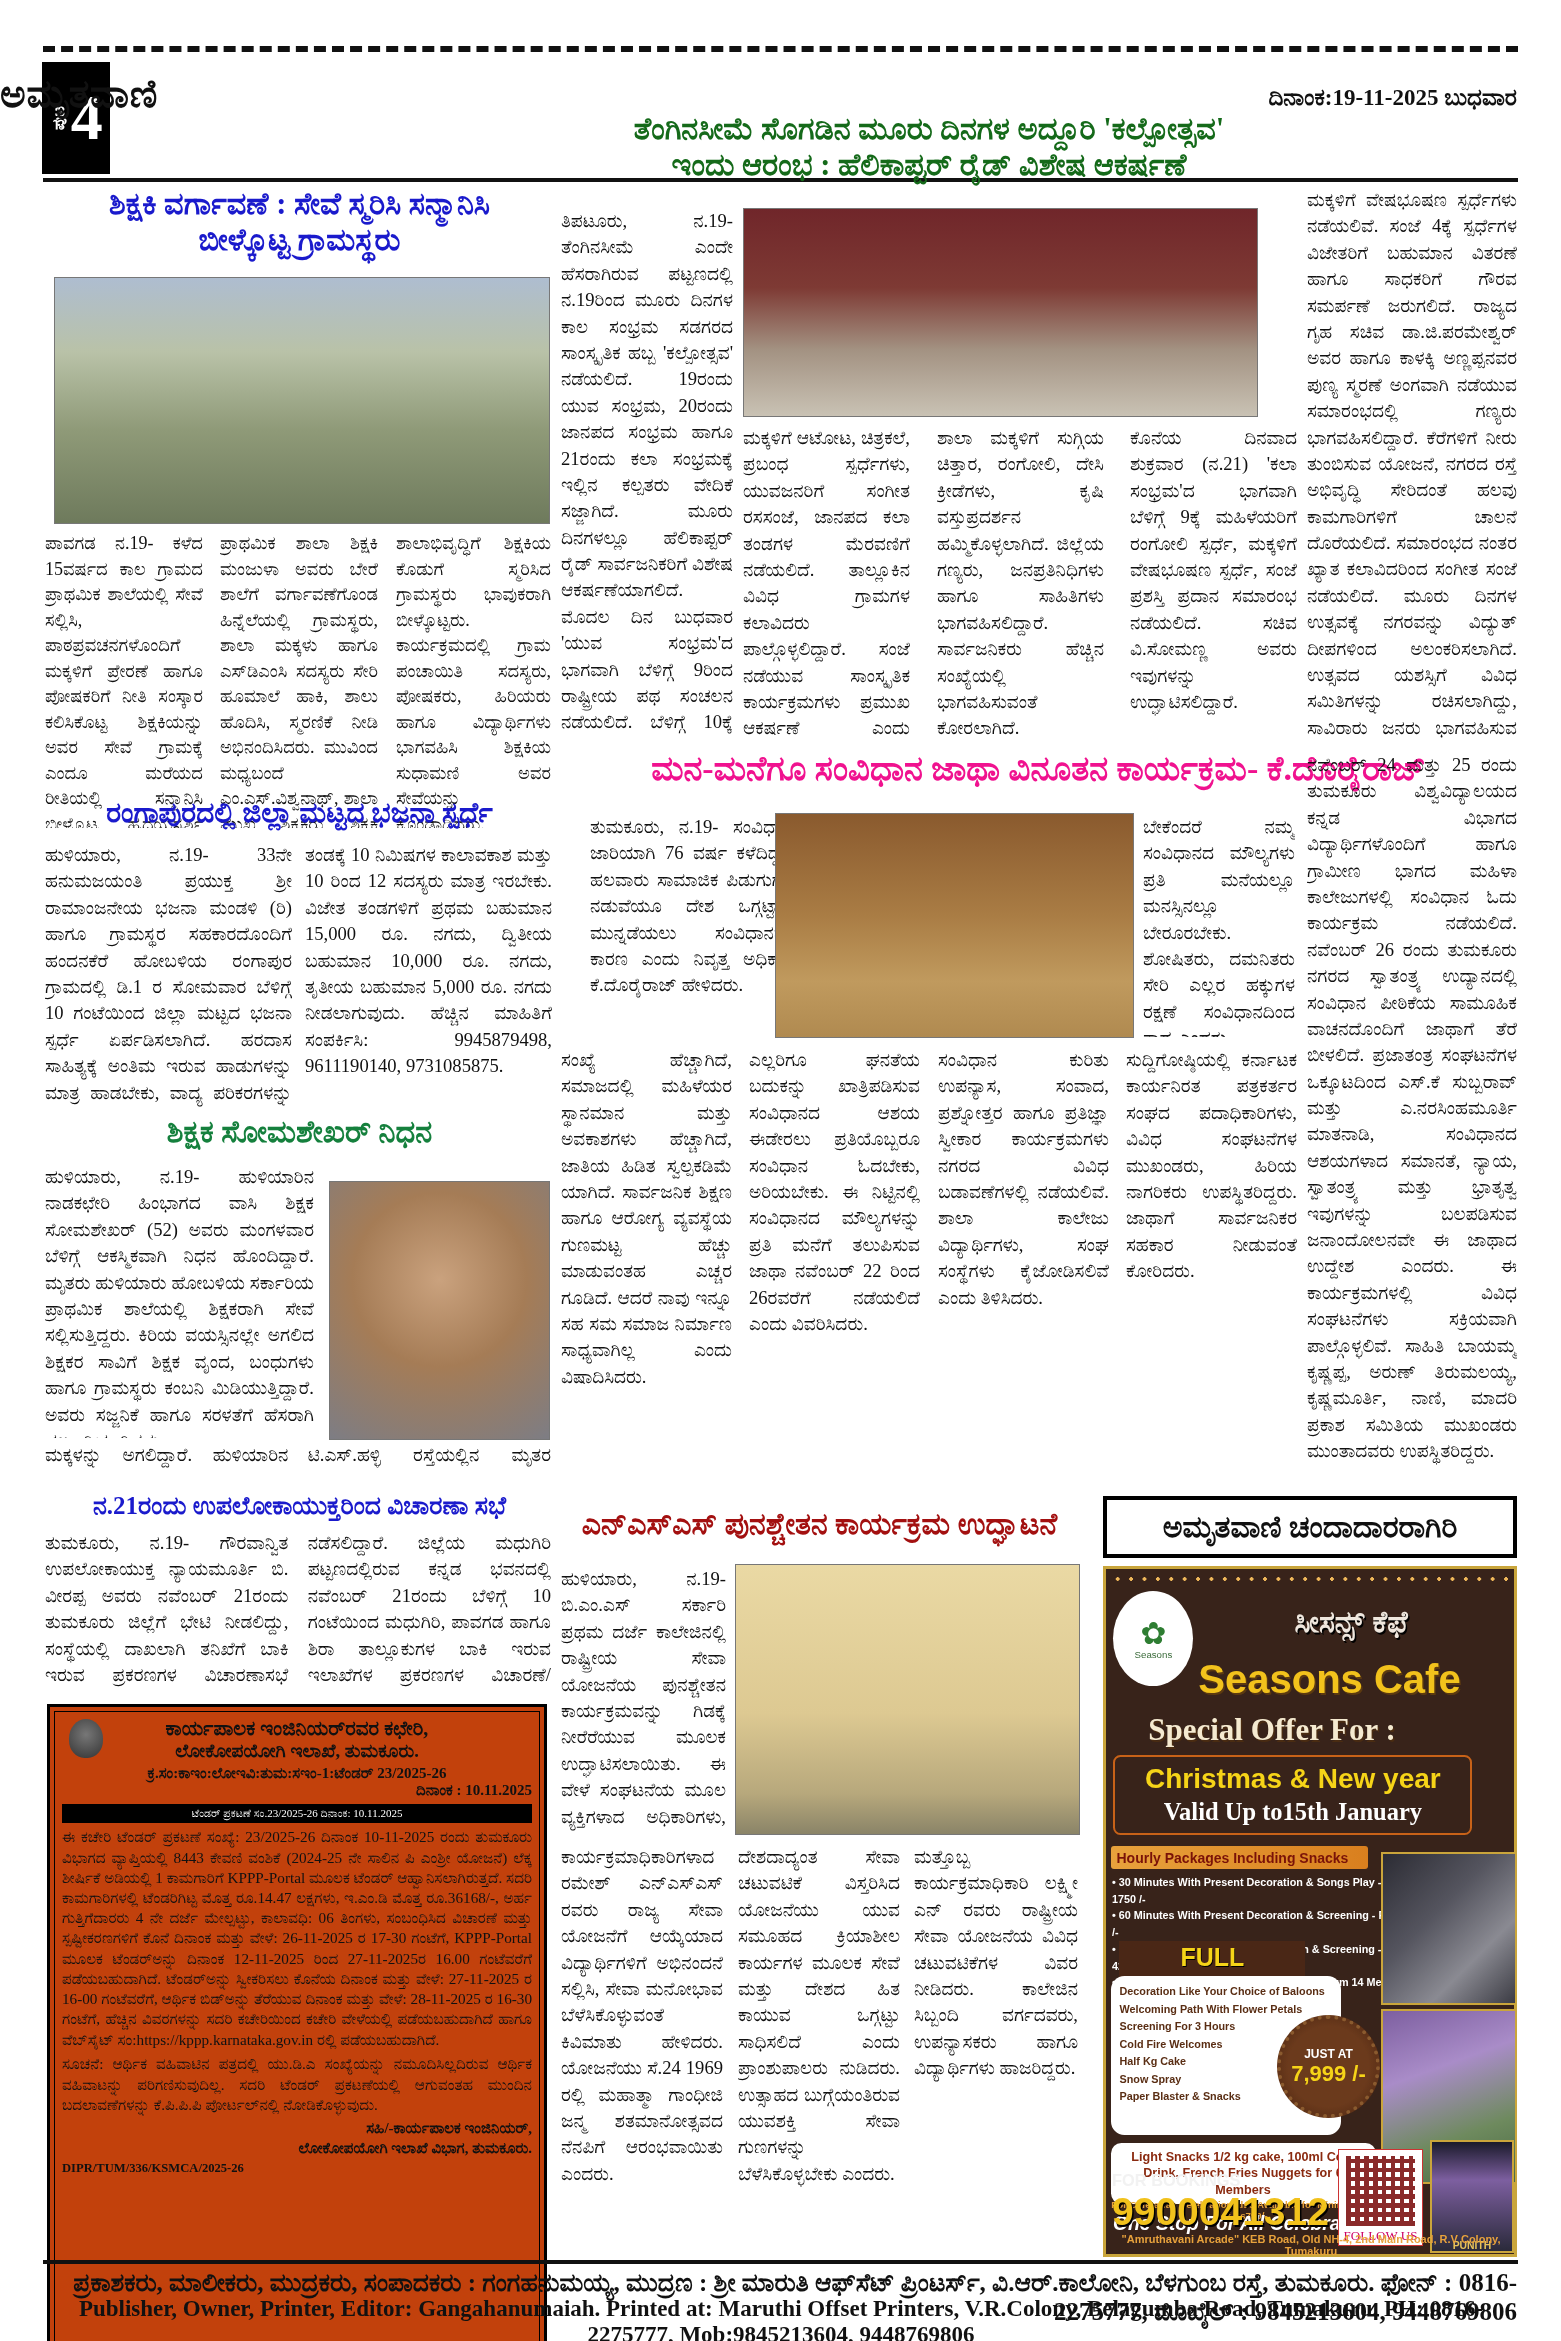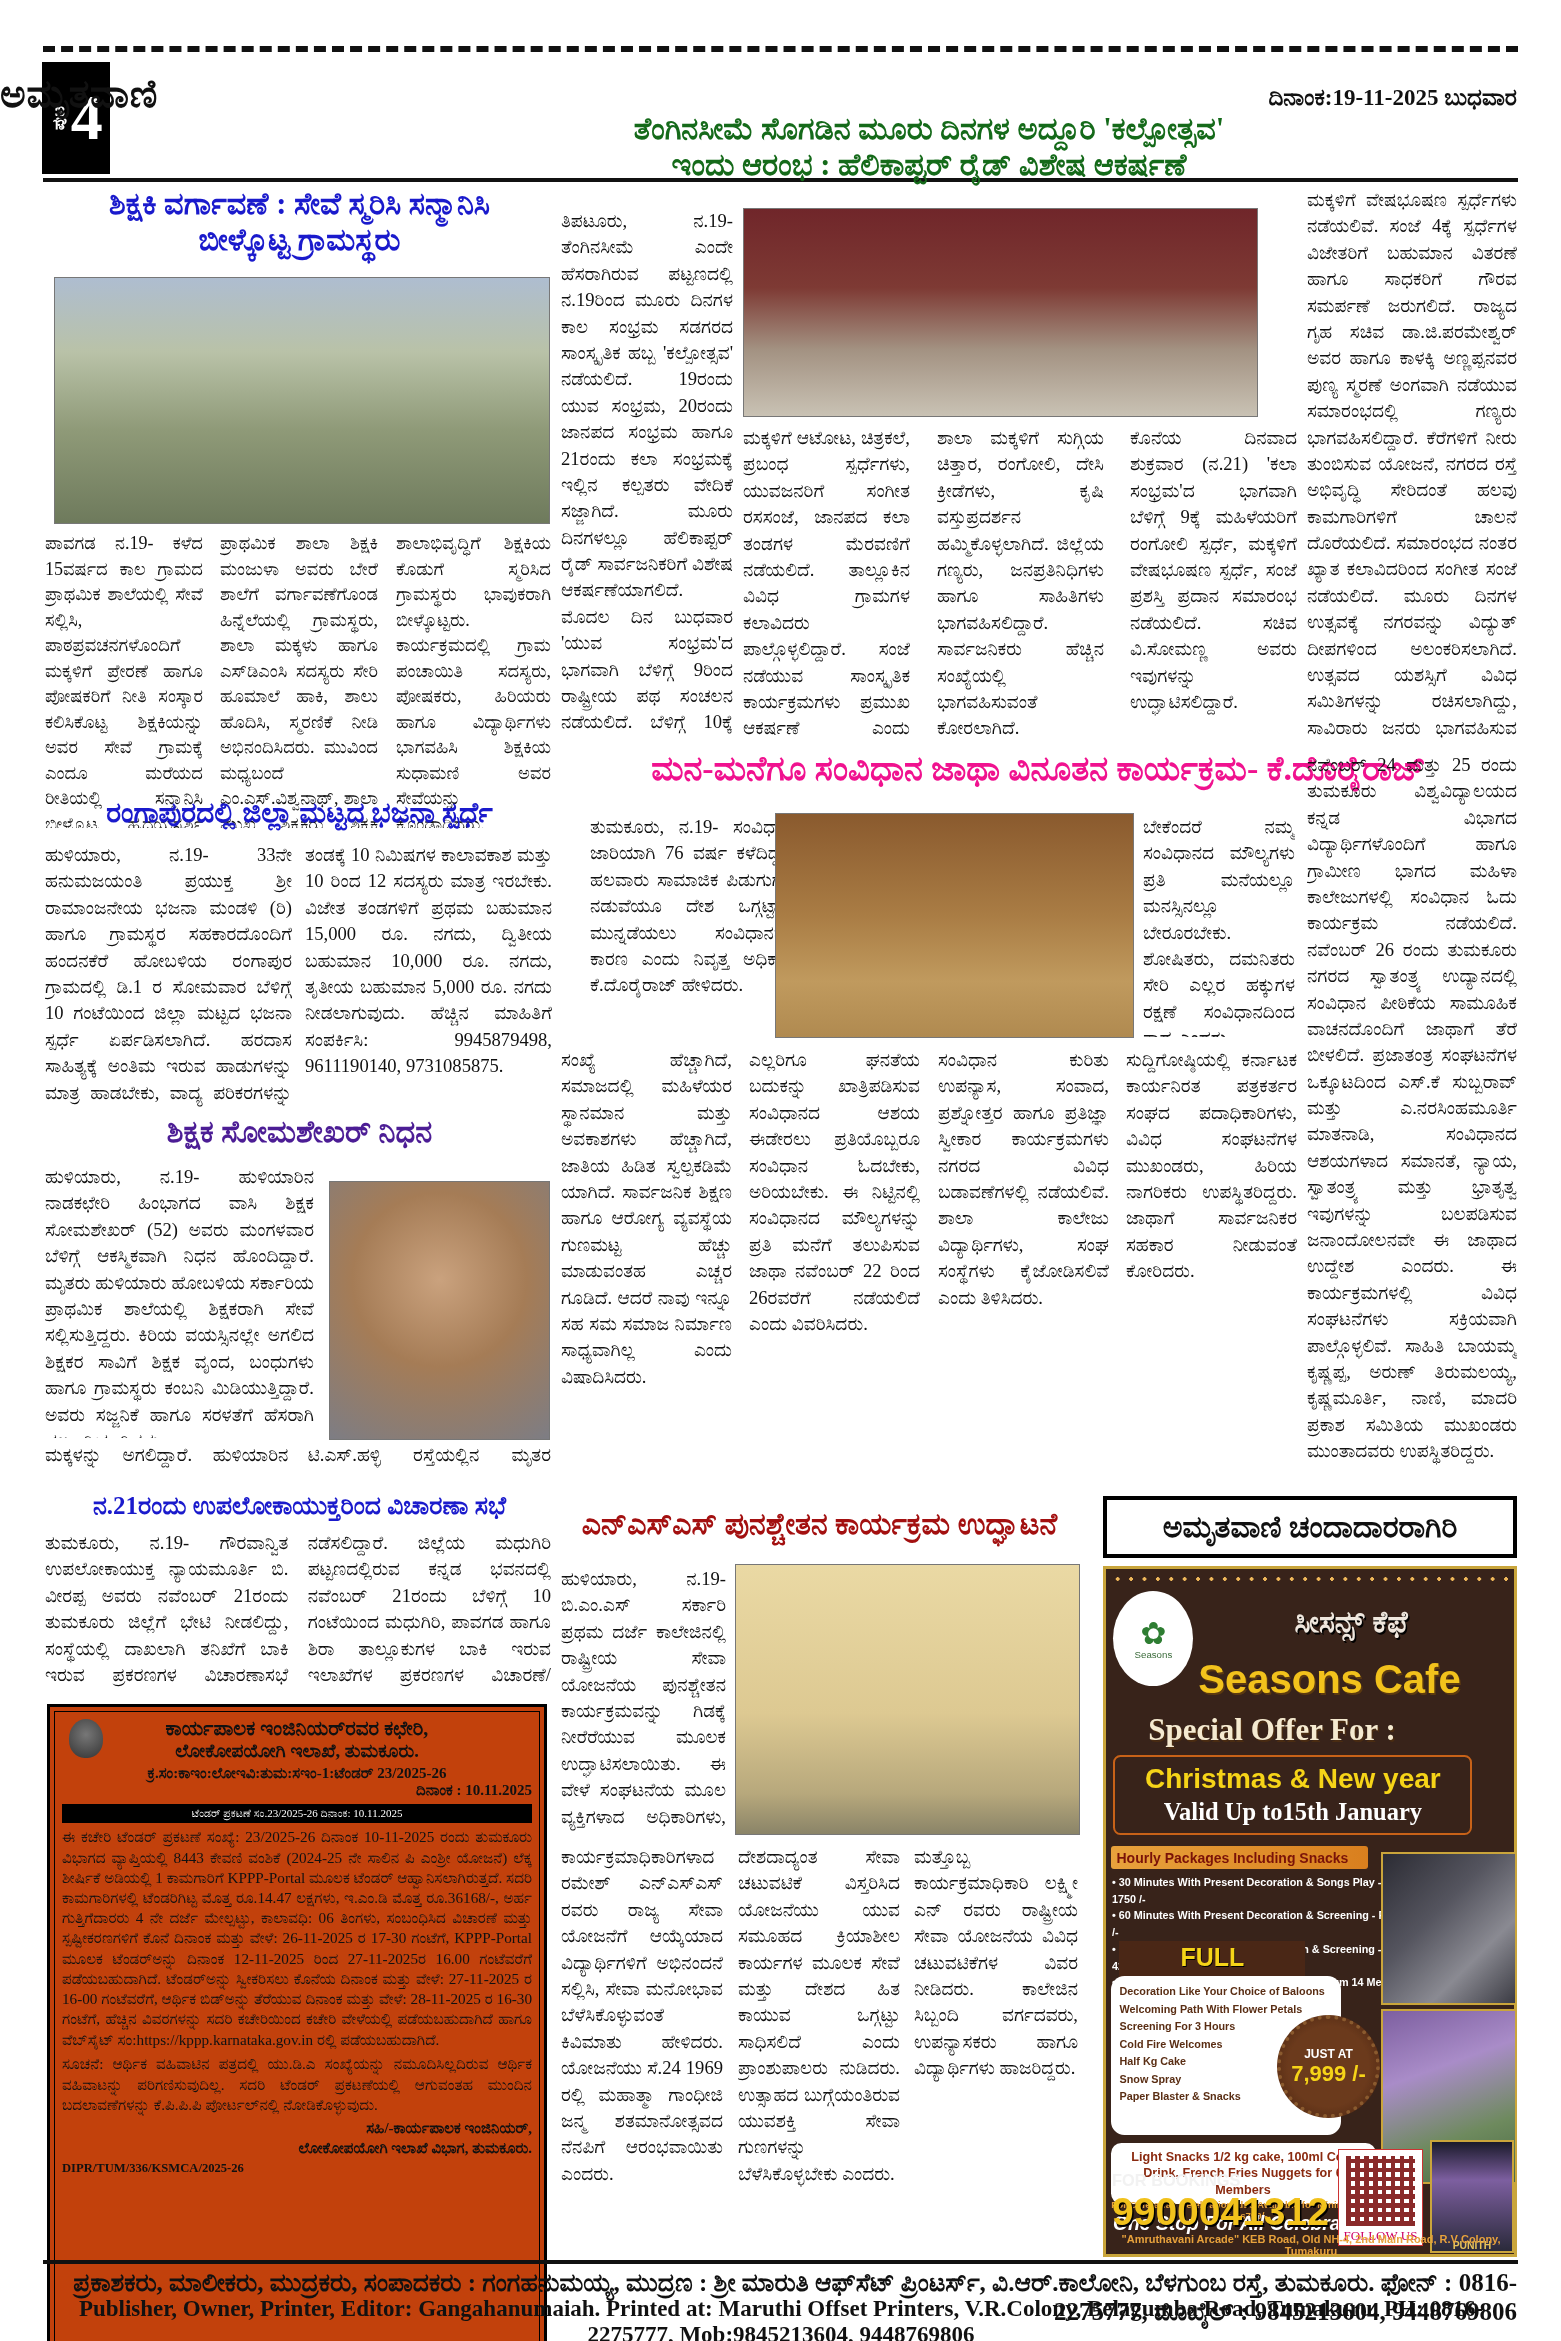--- a/index.html
+++ b/index.html
@@ -16,21 +16,21 @@
   .page-box .plabel{writing-mode:vertical-rl;font-size:16.4px;font-weight:bold;transform:rotate(180deg);}
   .page-box .pnum{font-size:64px;font-weight:bold;line-height:1;}
   .mast-title{left:0;top:71px;width:1259px;text-align:left;font-size:39px;font-weight:bold;letter-spacing:0.7px;}
   .mast-date{left:1026px;top:85px;width:491px;text-align:right;font-size:23px;font-weight:bold;}
   .mast-rule{left:43px;top:178px;width:1475px;border-top:4.5px solid #111;}
   
   .hl{text-align:center;font-weight:bold;line-height:1.18;}
   .hl-blue{color:#1a1acc;}
   .hl-green{color:#156a1a;}
   .hl-pink{color:#f0128f;}
-  .hl-red{color:#4c1d95;}
+  .hl-red{color:#15803d;}
   .hl-darkred{color:#a31010;}
   
   .col{ text-align:justify;font-size:18.6px;line-height:1.42;overflow:hidden;word-break:break-word;}
   .col2{column-count:2;column-gap:19.3px;}
   .photo{background:#9a9a8a;}
   .ph-left{background:linear-gradient(180deg,#aebdd0 0%,#b9c2a8 30%,#8f9a78 62%,#6e7a5c 100%);}
   .ph-center{background:linear-gradient(180deg,#70262a 0%,#7e3a34 38%,#a39282 68%,#c9c2b4 100%);}
   .ph-jatha{background:linear-gradient(180deg,#8a5a2e 0%,#a97c44 45%,#c09a5e 75%,#b08a50 100%);}
   .ph-portrait{background:radial-gradient(circle at 50% 38%,#caa27e 0%,#a57c56 45%,#7d7d84 100%);}
   .ph-nss{background:linear-gradient(180deg,#ead9a4 0%,#ddc992 55%,#b7a87c 85%,#8a8468 100%);}

